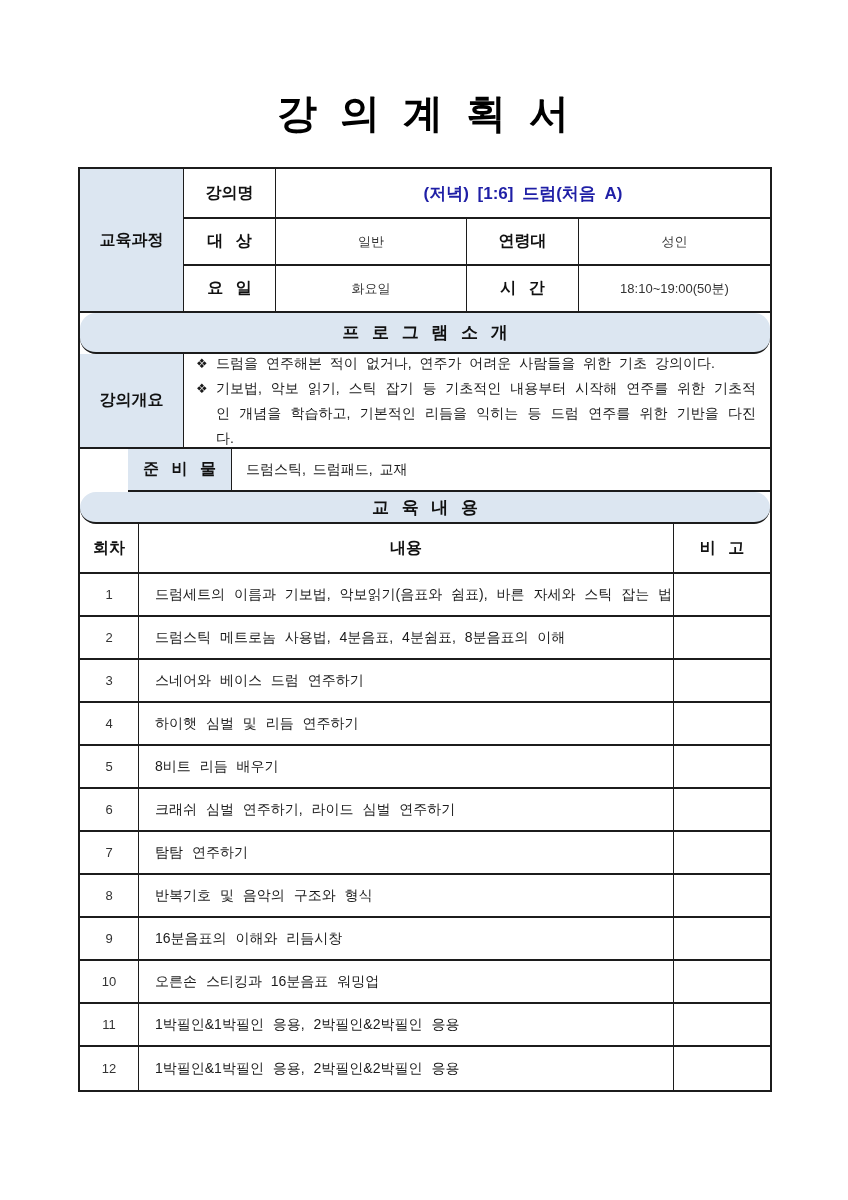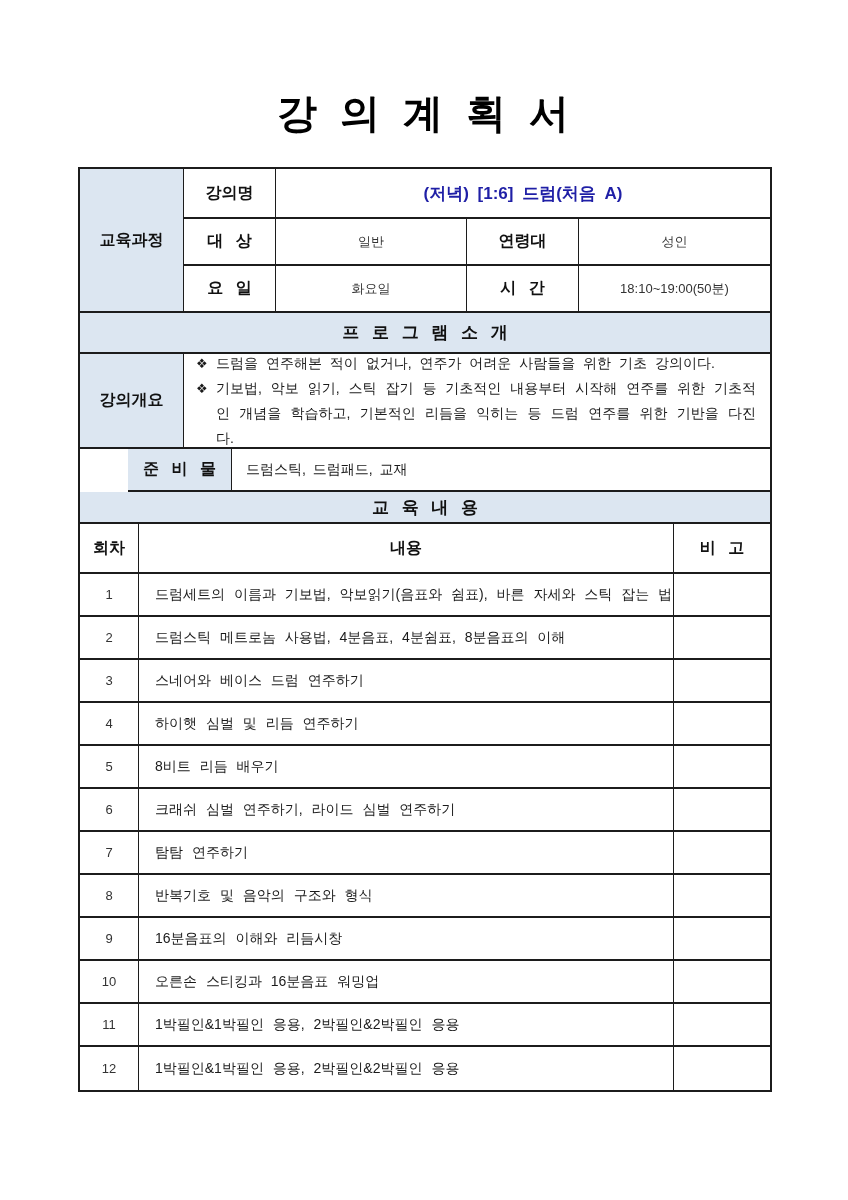--- a/index.html
+++ b/index.html
@@ -43,21 +43,21 @@
   }
   .cell.lastcol{border-right:none;}
   .cell.lastrow{border-bottom:none;}
   .shade{background:var(--shade);}
   .lbl{font-weight:700;font-size:16px;color:#111;}
   .sp{word-spacing:8px;}
   .val{font-size:13px;color:#333;}
   .banner{
     height:100%;display:flex;align-items:center;justify-content:center;
     background:var(--shade);border-bottom:2px solid var(--bd);
-    font-weight:700;font-size:17px;color:#111;word-spacing:8px;
+    font-weight:700;font-size:17px;color:#111;word-spacing:8px;border-radius:16px;
   }
   .banner1{height:41px;}
   .banner2{height:32px;}
   .blue-title{color:var(--blue);font-weight:700;font-size:17px;word-spacing:4px;}
 
   .overview-content{
     flex-direction:column;align-items:stretch;justify-content:center;
     padding:8px 14px 8px 12px;gap:0;
   }
   .bullet-item{display:flex;align-items:flex-start;line-height:25px;font-size:14px;color:#1a1a1a;}

